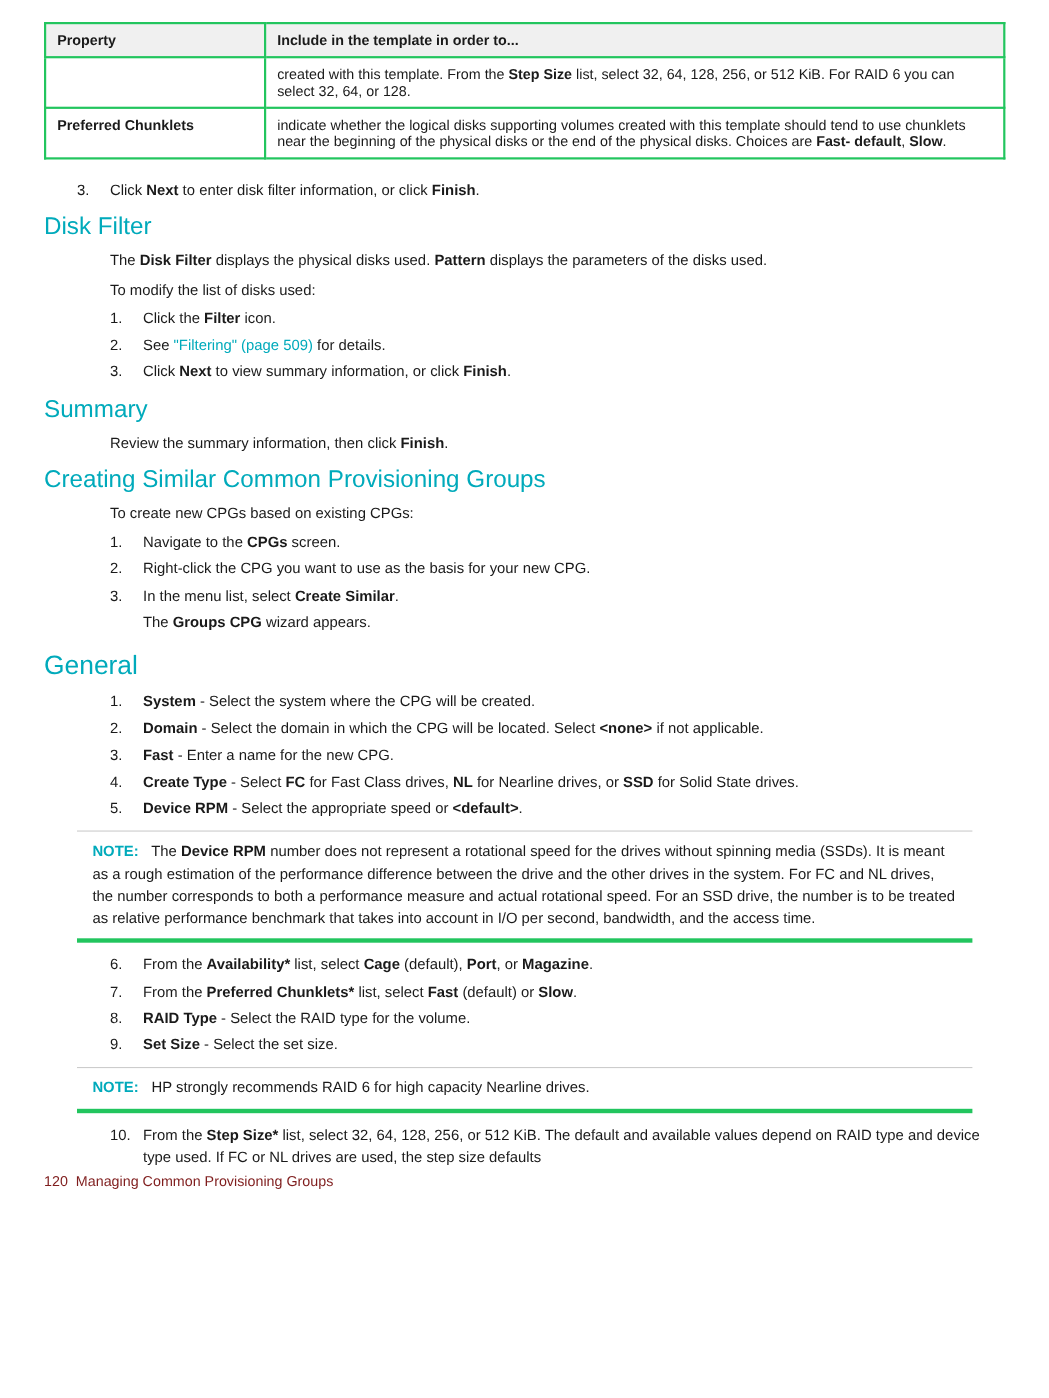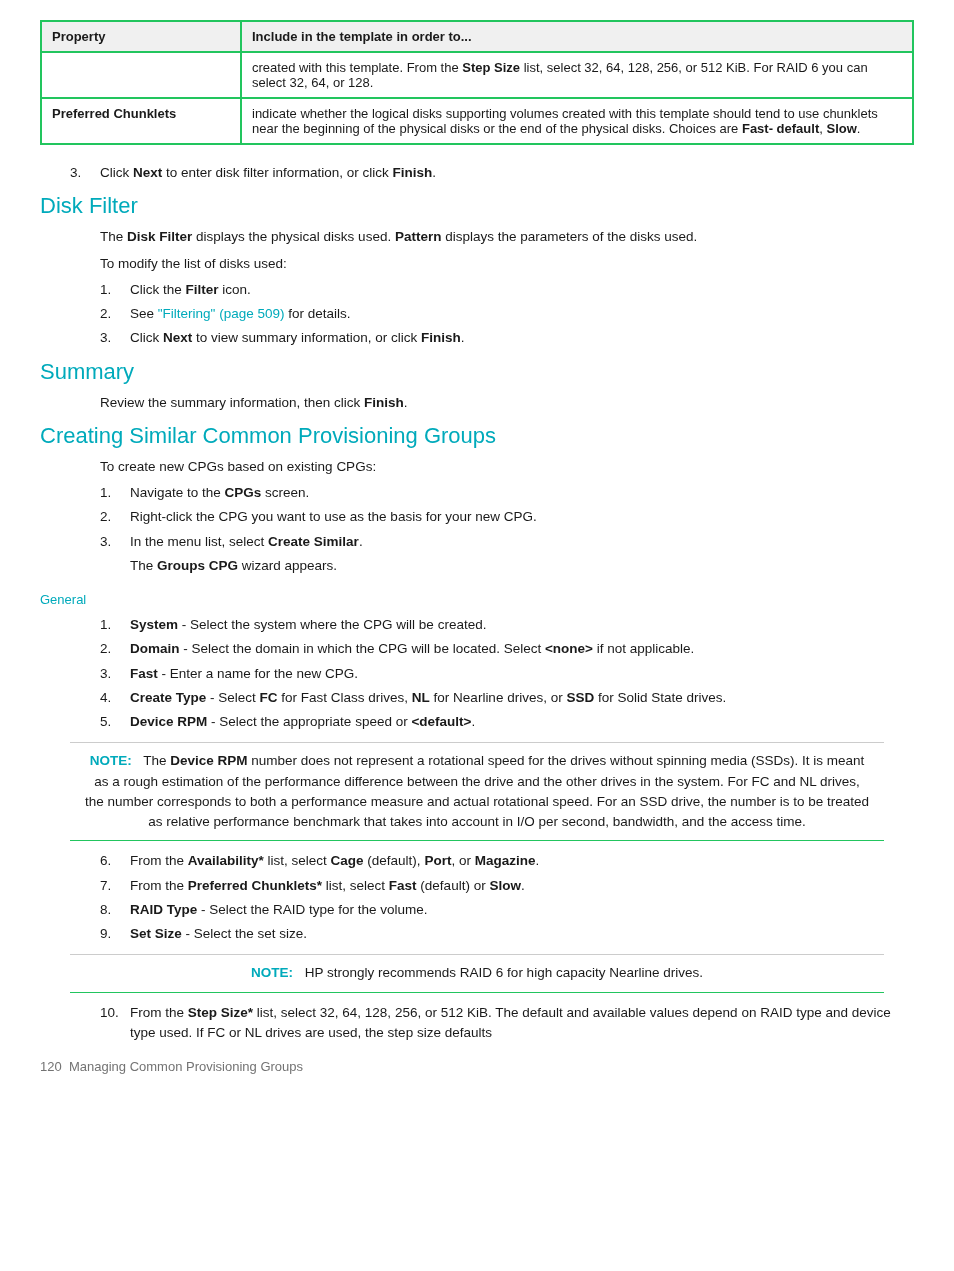--- a/index.html
+++ b/index.html
@@ -37,21 +37,21 @@
     
     .section-heading {
       color: #00aabb;
       font-size: 22px;
       font-weight: normal;
       margin-top: 10px;
       margin-bottom: 8px;
     }
     .subsection-heading {
       color: #00aabb;
-      font-size: 13px;
+      font-size: 24px;
       font-weight: normal;
       margin-top: 16px;
       margin-bottom: 8px;
     }
 
     
     .body-text {
       margin-left: 60px;
       margin-bottom: 6px;
       line-height: 1.5;
@@ -74,37 +74,36 @@
 
     
     a { color: #00aabb; text-decoration: none; }
 
     
     b, strong { font-weight: bold; }
 
     
     .note-box {
       border-top: 1px solid #ccc;
-      border-bottom: 1px solid #22c55e;
+      border-bottom: 4px solid #22c55e;
       padding: 8px 14px;
       margin: 10px 30px 10px 30px;
       line-height: 1.5;
-      text-align: center;
     }
     .note-label {
       color: #00aabb;
       font-weight: bold;
       margin-right: 8px;
     }
 
     
     .page-footer {
-      margin-top: 16px;
+      margin-top: 4px;
       font-size: 13px;
-      color: #737373;
+      color: #7f1d1d;
     }
     .indent-text-sm {
       margin-left: 90px;
       line-height: 1.5;
       margin-bottom: 4px;
     }
 
     .list-wrapper {
       margin-left: 30px;
     }

